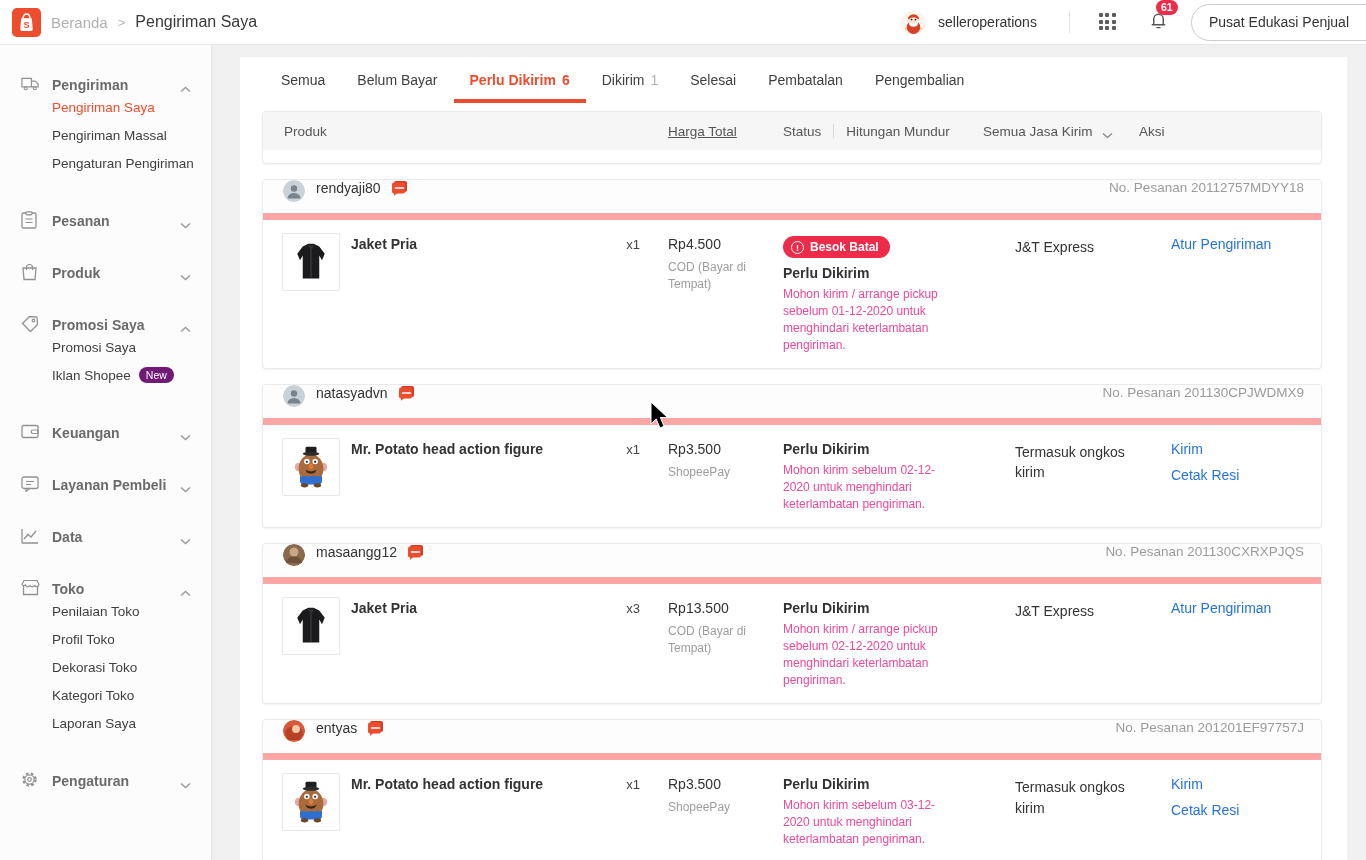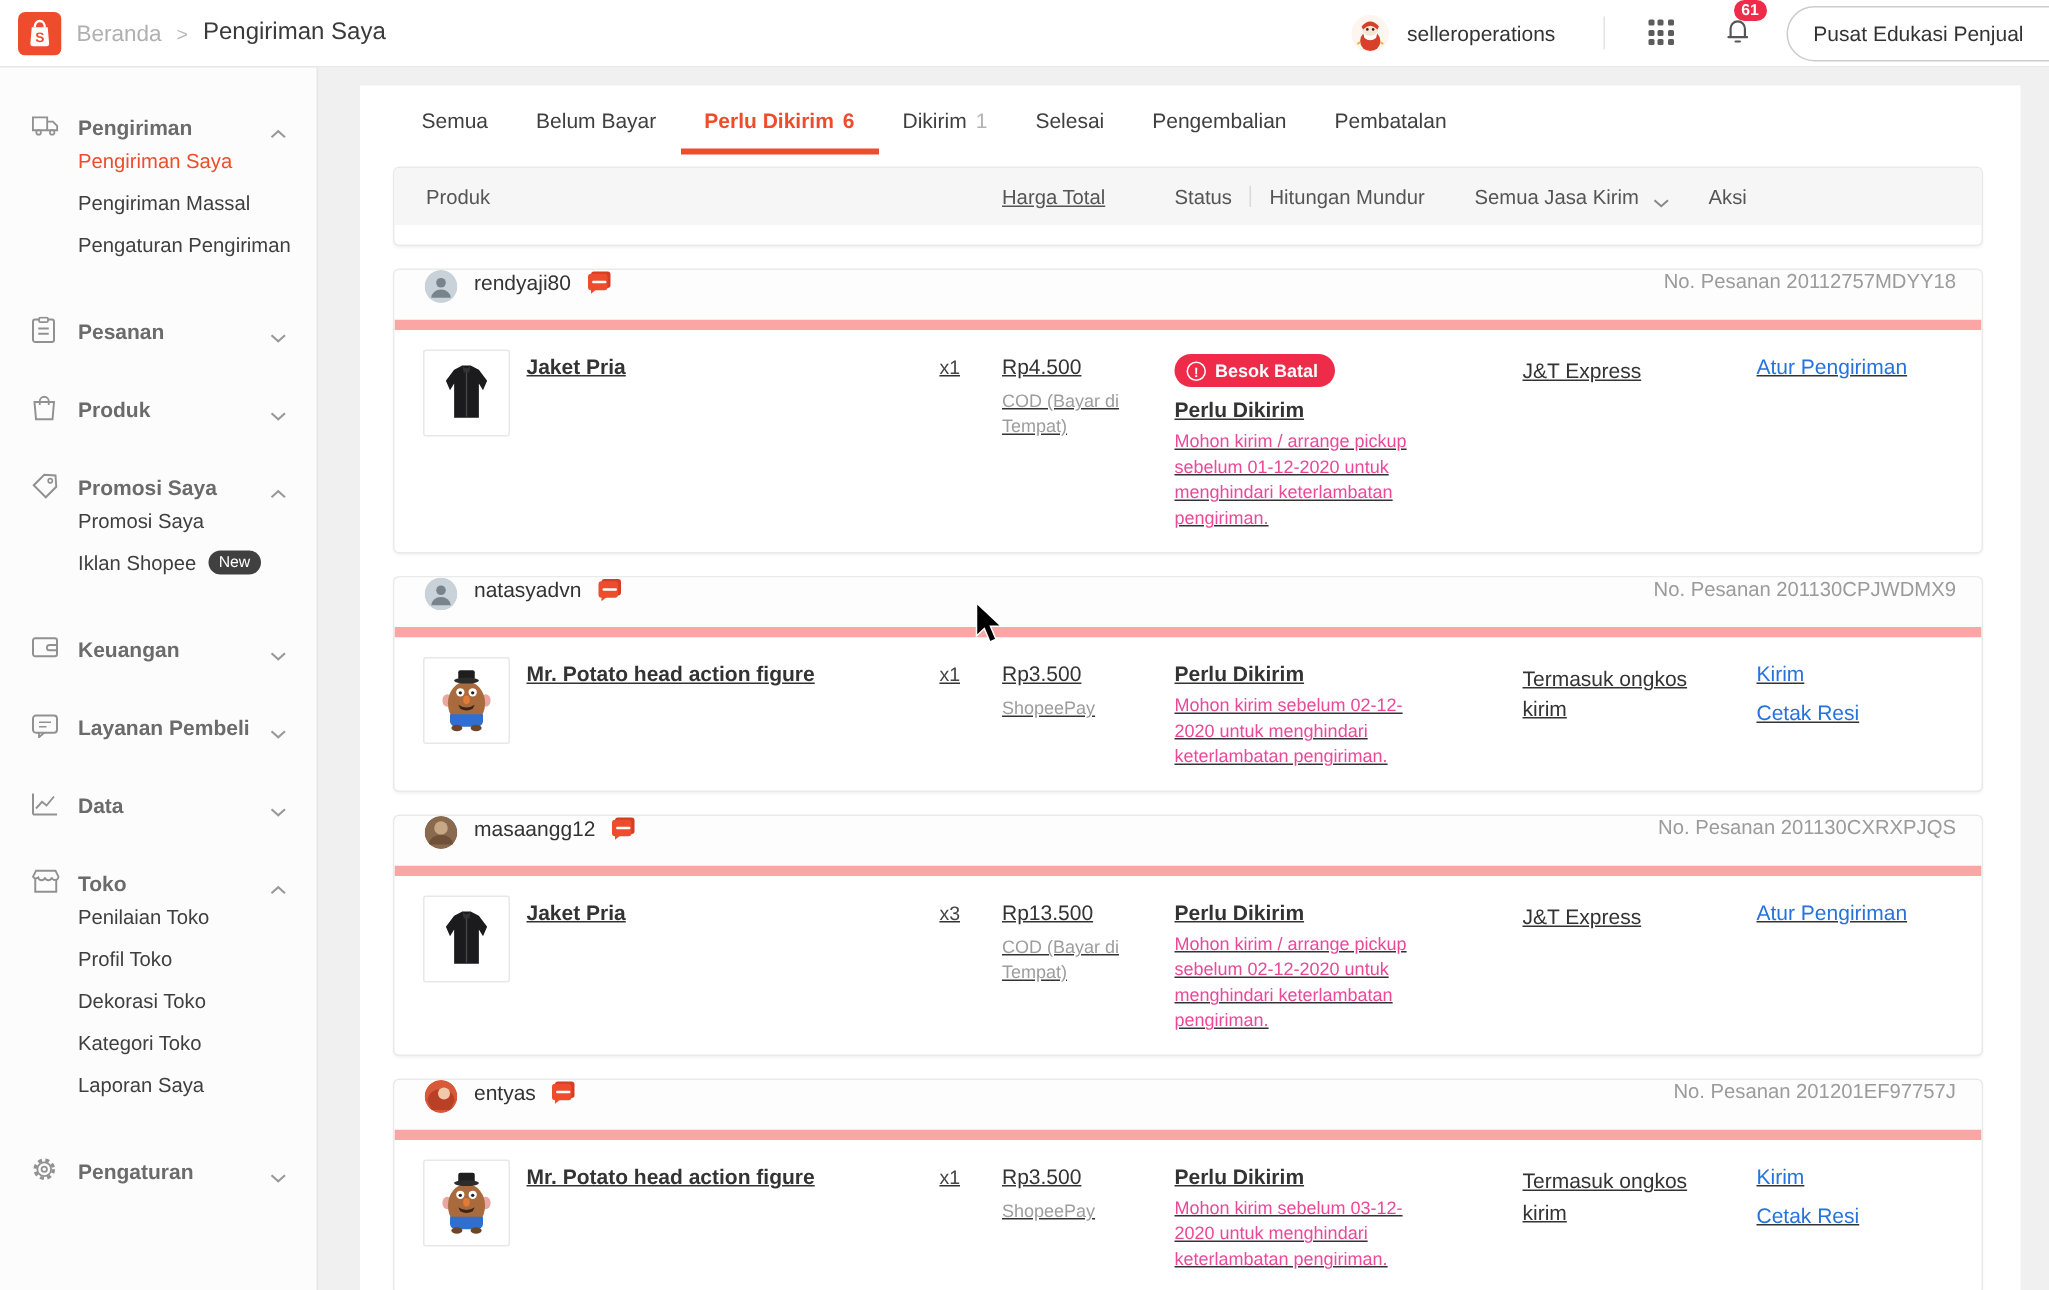--- a/index.html
+++ b/index.html
@@ -24,21 +24,21 @@
 
   
   .sidebar { position:absolute; left:0; top:45px; bottom:0; width:212px; background:#fcfcfc; border-right:1px solid #e6e6e6; padding-top:10px; overflow:hidden; }
   .sec { display:flex; align-items:flex-end; height:30px; margin-top:22px; padding:0 20px 0 21px; cursor:pointer; }
   .sec:first-child { margin-top:8px; }
   .sec .sicon { width:19px; height:19px; flex:0 0 auto; display:flex; align-items:center; }
   .sec .slabel { margin-left:12px; font-size:14px; font-weight:bold; color:#6b6b6b; }
   .sec .chev { margin-left:auto; display:flex; }
   .sub { height:28px; display:flex; align-items:center; padding-left:52px; font-size:13.5px; color:#3f3f3f; cursor:pointer; }
   .sub.active { color:#ee4d2d; }
-  .newbadge { margin-left:8px; background:#404040; color:#fff; font-size:10.5px; border-radius:9px; padding:2.5px 7px; line-height:1; }
+  .newbadge { margin-left:8px; background:#701a75; color:#fff; font-size:10.5px; border-radius:9px; padding:2.5px 7px; line-height:1; }
 
   
   .panel { position:absolute; left:240px; top:57px; right:19px; bottom:0; background:#fff; }
   .tabs { display:flex; align-items:stretch; height:46px; padding-left:25px; }
   .tab { position:relative; display:flex; align-items:center; padding:0 16px; font-size:14px; color:#3f3f3f; cursor:pointer; }
   .tab .cnt { margin-left:6px; color:#b3b3b3; }
   .tab.active { color:#ee4d2d; font-weight:bold; }
   .tab.active .cnt { color:#ee4d2d; }
   .tab.active::after { content:""; position:absolute; left:0; right:0; bottom:0; height:4px; background:#ee4d2d; }
 
@@ -53,21 +53,21 @@
   .h-ship { flex:0 0 156px; display:flex; align-items:flex-end; gap:9px; cursor:pointer; }
   .h-aksi { flex:1; }
 
   .order-card { background:#fff; border:1px solid #eaeaea; border-radius:4px; box-shadow:0 1px 2px rgba(0,0,0,.05); margin-top:15px; }
   .order-head { display:flex; align-items:flex-start; height:40px; padding:0 17px 0 20px; border-bottom:7px solid #fca5a5; background:#fdfdfd; border-radius:4px 4px 0 0; }
   .avatar { width:22px; height:22px; border-radius:50%; overflow:hidden; flex:0 0 auto; }
   .buyer { margin-left:11px; font-size:14px; color:#333; }
   .chat { margin-left:10px; cursor:pointer; display:flex; }
   .order-no { margin-left:auto; font-size:13.5px; color:#9b9b9b; }
 
-  .order-body { display:flex; padding:13px 18px 14px 19px;text-decoration:underline; }
+  .order-body { display:flex; padding:13px 18px 14px 19px; }
   .c-product { flex:0 0 310px; display:flex; }
   .thumb { width:58px; height:58px; border:1px solid #e8e8e8; border-radius:2px; background:#fff; display:flex; align-items:center; justify-content:center; flex:0 0 auto; }
   .pname { margin-left:11px; font-size:14px; font-weight:bold; color:#333; padding-top:3px; }
   .c-qty { flex:0 0 48px; text-align:right; font-size:13px; color:#444; padding-top:4px; }
   .c-price { flex:0 0 115px; margin-left:28px; padding-top:3px; }
   .price { font-size:14px; color:#333; }
   .pay { font-size:12px; color:#9d9d9d; margin-top:7px; line-height:1.4; width:96px; }
   .c-status { flex:0 0 200px; padding-top:3px; }
   .badge-urgent { display:inline-flex; align-items:center; gap:6px; background:#ee2c4a; color:#fff; font-size:12px; font-weight:bold; padding:4px 11px 4px 8px; border-radius:12px; margin-bottom:7px; }
   .excl { width:13px; height:13px; border:1.5px solid #fff; border-radius:50%; font-size:9px; line-height:12px; text-align:center; font-weight:bold; font-style:normal; }
@@ -300,24 +300,24 @@
         <span class="cnt">6</span>
       </div>
     <div class="tab">
         <span>Dikirim</span>
         <span class="cnt">1</span>
       </div>
     <div class="tab">
         <span>Selesai</span>
       </div>
     <div class="tab">
+        <span>Pembatalan</span>
+      </div>
+    <div class="tab">
         <span>Pengembalian</span>
-      </div>
-    <div class="tab">
-        <span>Pembatalan</span>
       </div>
   </div>
 
   <div class="content">
 
     <div class="listhead-card">
       <div class="listhead">
         <span class="h-produk">Produk</span>
         <span class="h-price">Harga Total</span>
         <span class="h-status">

